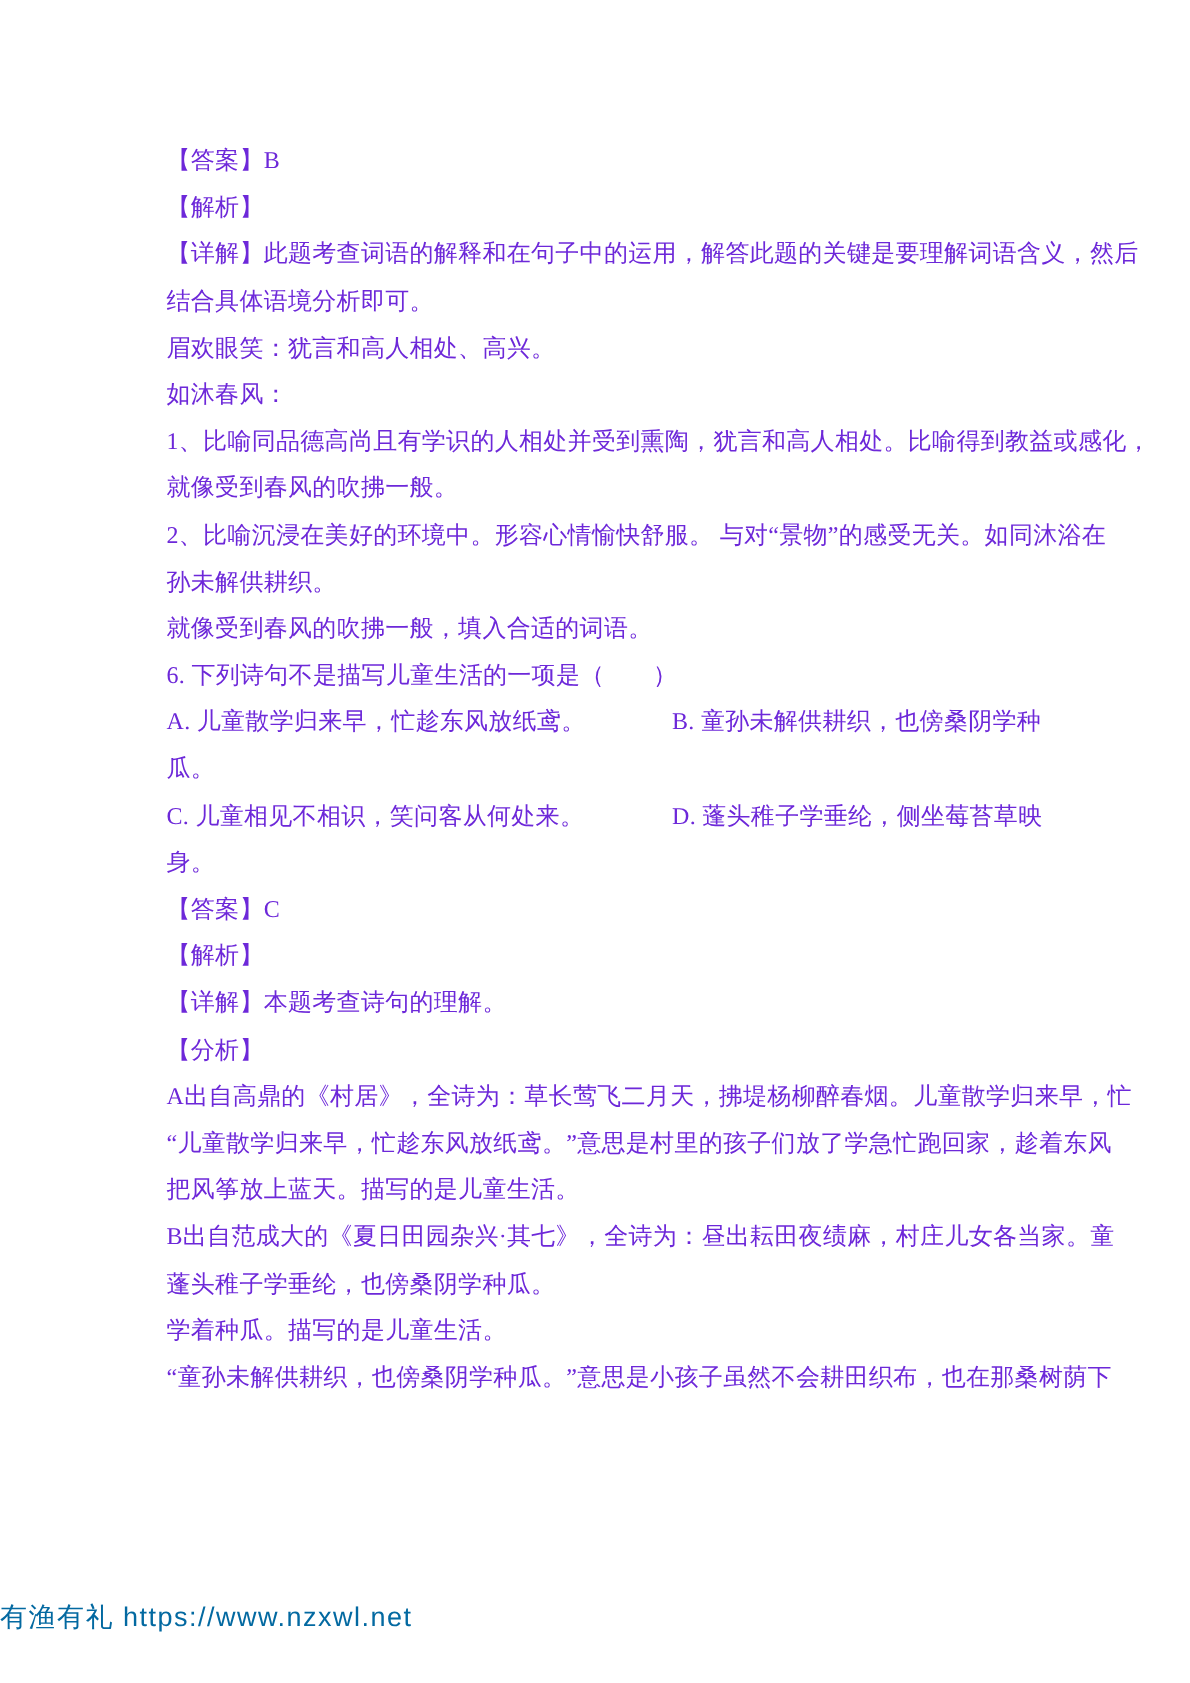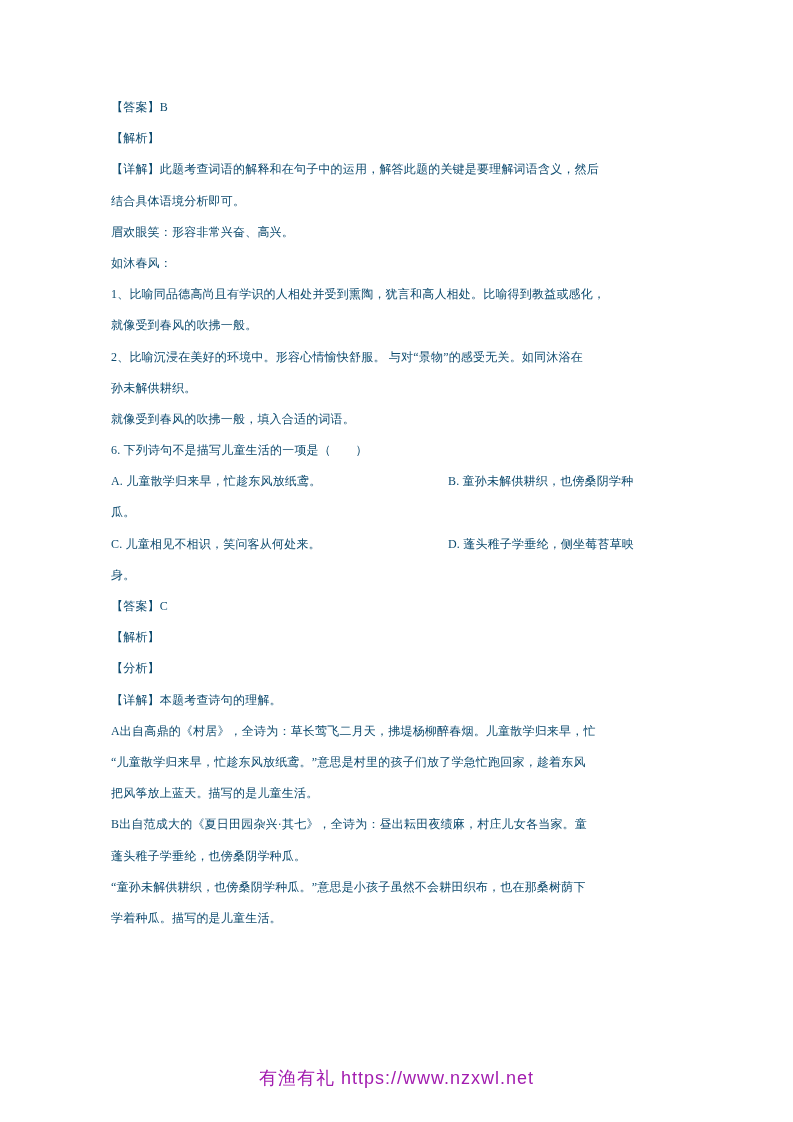--- a/index.html
+++ b/index.html
@@ -18,73 +18,72 @@
   .content {
     position: absolute;
     left: 111px;
     top: 92px;
     width: 580px;
   }
   .line {
     position: relative;
     height: 31.2px;
     line-height: 31.2px;
-    font-size: 12px;
-    color: #0c4a6e;
+    font-size: 16px;
+    color: #6d28d9;
     white-space: pre;
     letter-spacing: 0.2px;
   }
   .line .col2 {
     position: absolute;
     left: 337px;
     top: 0;
     white-space: pre;
     text-align: right;
   }
   .footer {
     position: absolute;
     left: 0;
     width: 100%;
     top: 1066px;
-    text-align: center;
     font-family: "Liberation Sans", "DejaVu Sans", sans-serif;
     font-size: 18px;
-    color: #a21caf;
+    color: #0369a1;
     letter-spacing: 1px;
   }
 </style>
 </head>
 <body>
 
 <div class="page">
   <div class="content" id="content">
       <div class="line"><span>【答案】B</span></div>
       <div class="line"><span>【解析】</span></div>
       <div class="line"><span>【详解】此题考查词语的解释和在句子中的运用，解答此题的关键是要理解词语含义，然后</span></div>
       <div class="line"><span>结合具体语境分析即可。</span></div>
-      <div class="line"><span>眉欢眼笑：形容非常兴奋、高兴。</span></div>
+      <div class="line"><span>眉欢眼笑：犹言和高人相处、高兴。</span></div>
       <div class="line"><span>如沐春风：</span></div>
       <div class="line"><span>1、比喻同品德高尚且有学识的人相处并受到熏陶，犹言和高人相处。比喻得到教益或感化，</span></div>
       <div class="line"><span>就像受到春风的吹拂一般。</span></div>
       <div class="line"><span>2、比喻沉浸在美好的环境中。形容心情愉快舒服。 与对“景物”的感受无关。如同沐浴在</span></div>
       <div class="line"><span>孙未解供耕织。</span></div>
       <div class="line"><span>就像受到春风的吹拂一般，填入合适的词语。</span></div>
       <div class="line"><span>6. 下列诗句不是描写儿童生活的一项是（　　）</span></div>
       <div class="line"><span>A. 儿童散学归来早，忙趁东风放纸鸢。</span><span class="col2">B. 童孙未解供耕织，也傍桑阴学种</span></div>
       <div class="line"><span>瓜。</span></div>
       <div class="line"><span>C. 儿童相见不相识，笑问客从何处来。</span><span class="col2">D. 蓬头稚子学垂纶，侧坐莓苔草映</span></div>
       <div class="line"><span>身。</span></div>
       <div class="line"><span>【答案】C</span></div>
       <div class="line"><span>【解析】</span></div>
+      <div class="line"><span>【详解】本题考查诗句的理解。</span></div>
       <div class="line"><span>【分析】</span></div>
-      <div class="line"><span>【详解】本题考查诗句的理解。</span></div>
       <div class="line"><span>A出自高鼎的《村居》，全诗为：草长莺飞二月天，拂堤杨柳醉春烟。儿童散学归来早，忙</span></div>
       <div class="line"><span>“儿童散学归来早，忙趁东风放纸鸢。”意思是村里的孩子们放了学急忙跑回家，趁着东风</span></div>
       <div class="line"><span>把风筝放上蓝天。描写的是儿童生活。</span></div>
       <div class="line"><span>B出自范成大的《夏日田园杂兴·其七》，全诗为：昼出耘田夜绩麻，村庄儿女各当家。童</span></div>
       <div class="line"><span>蓬头稚子学垂纶，也傍桑阴学种瓜。</span></div>
+      <div class="line"><span>学着种瓜。描写的是儿童生活。</span></div>
       <div class="line"><span>“童孙未解供耕织，也傍桑阴学种瓜。”意思是小孩子虽然不会耕田织布，也在那桑树荫下</span></div>
-      <div class="line"><span>学着种瓜。描写的是儿童生活。</span></div>
     </div>
   <div class="footer">
     <span>有渔有礼 https://www.nzxwl.net</span>
   </div>
 </div>
 
 </body></html>

